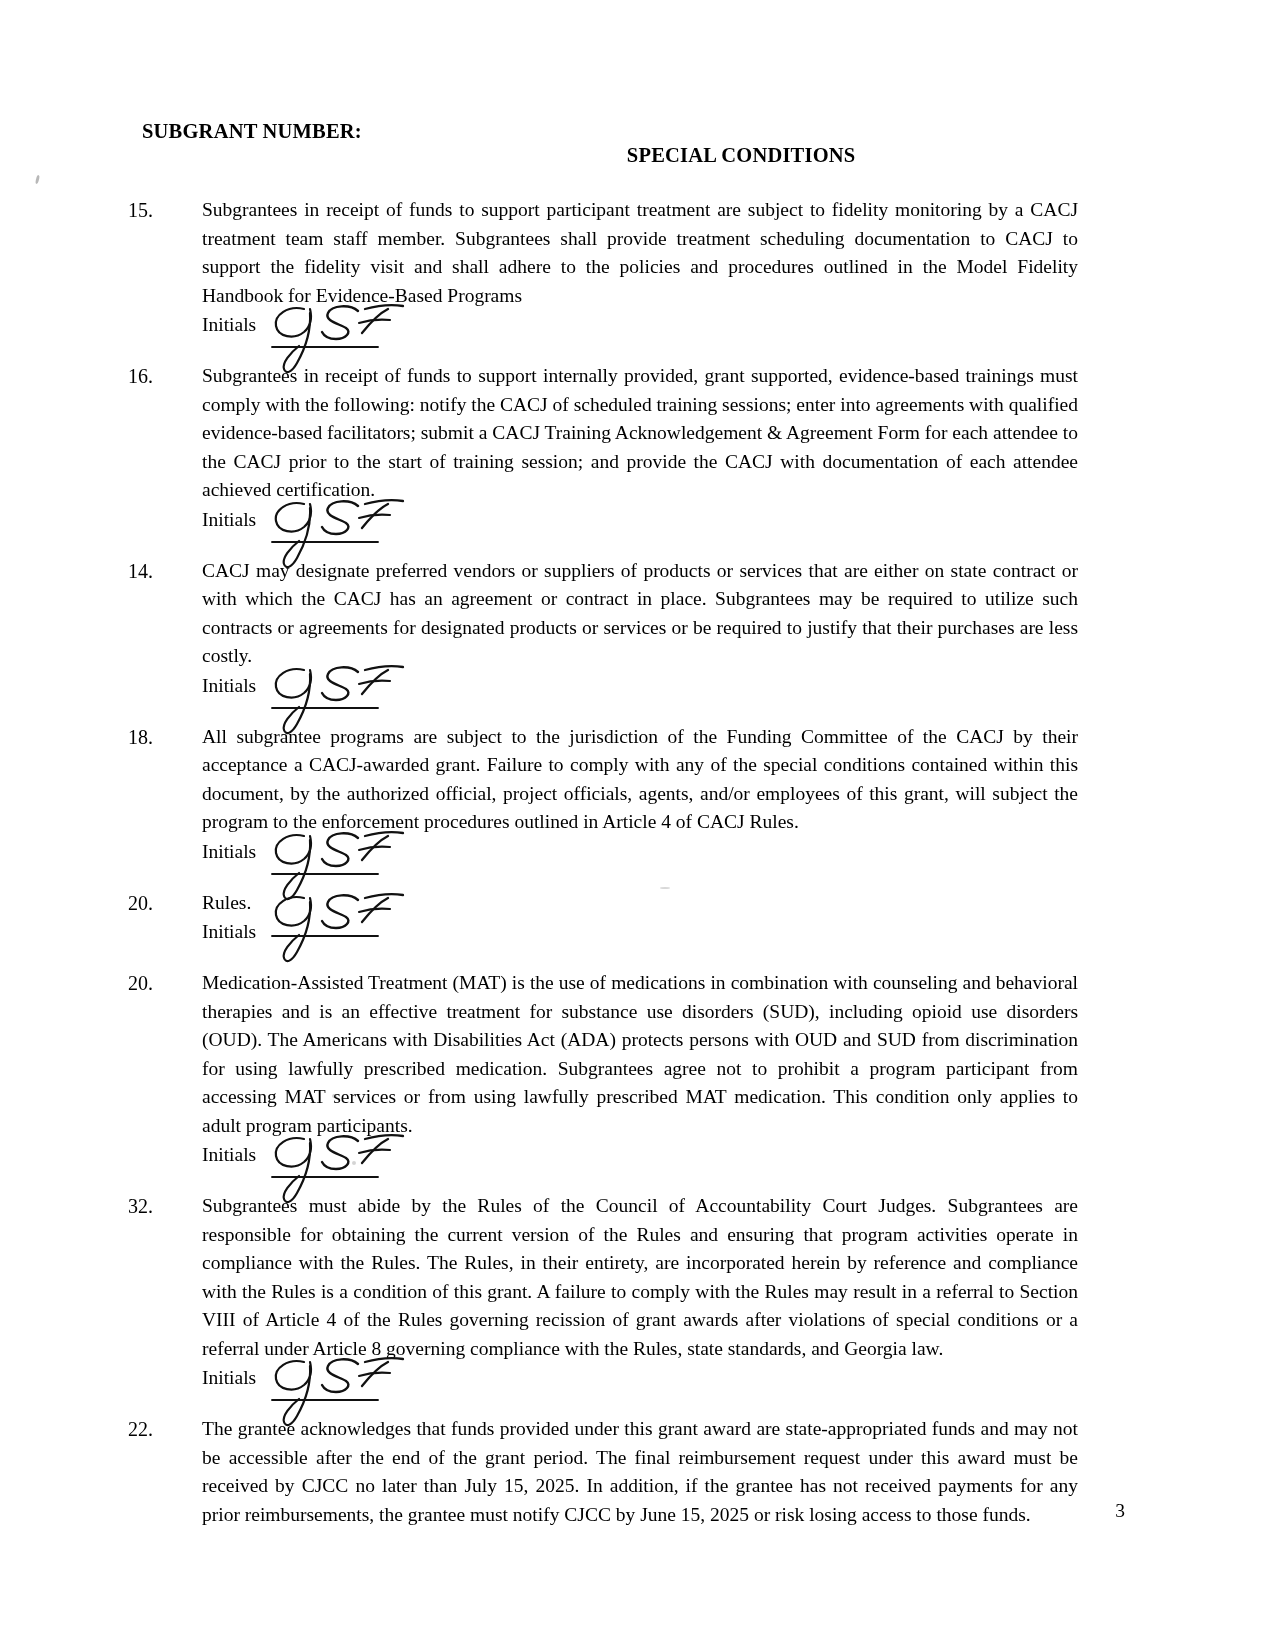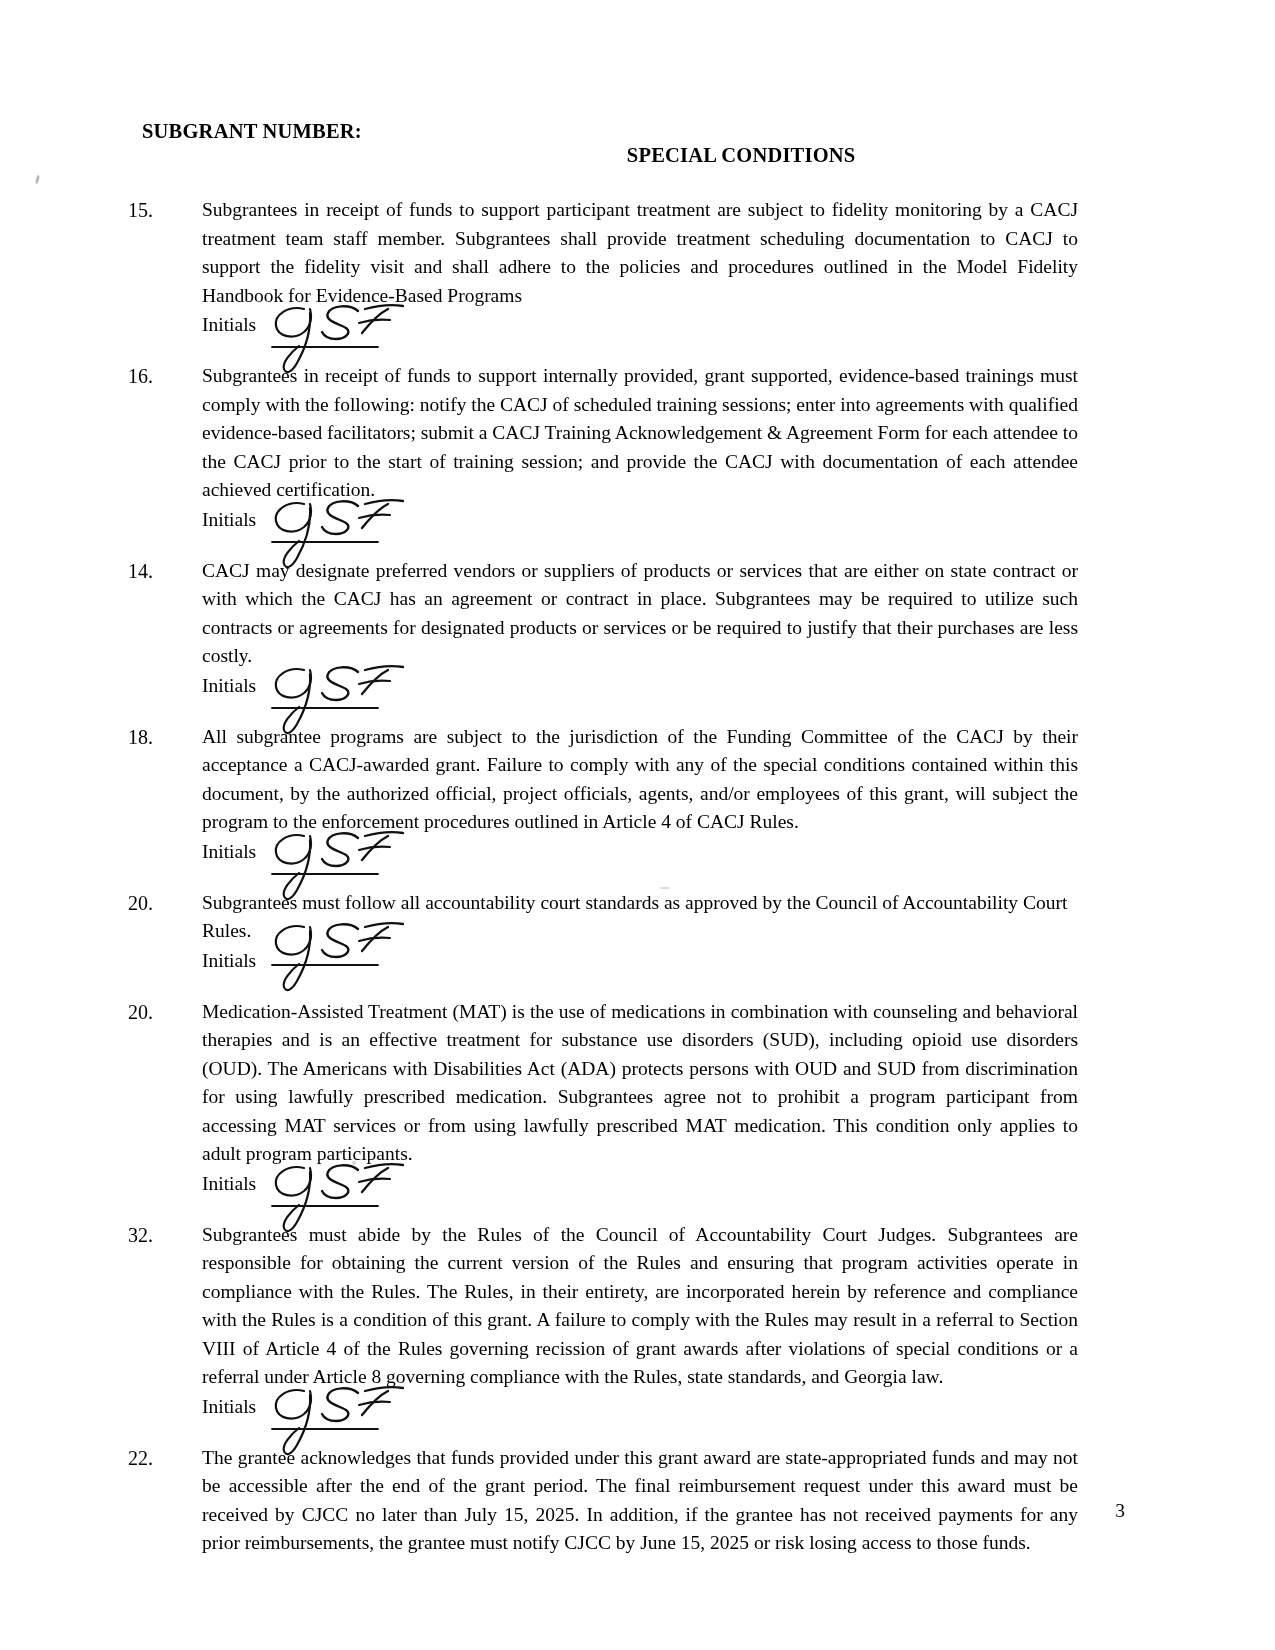--- a/index.html
+++ b/index.html
@@ -230,21 +230,20 @@
 
       <path d="M6 48 L 112 48" stroke-width="1.9"></path>
     </g>
   </svg>
             </span></div>
         </div>
       </div>
       <div class="item">
         <div class="item-num">20.</div>
         <div class="item-body">
-          <div class="item-text ragged">Subgrantees must follow all accountability court standards as approved by the Council of Accountability Court</div>
           <div class="tail-line">Rules.</div>
           <div class="initials-row"><span class="initials-label">Initials</span><span class="sig raised" title="JSF">
   <svg viewBox="0 0 150 78" width="150" height="78" aria-hidden="true">
     <g fill="none" stroke="#111" stroke-linecap="round" stroke-linejoin="round">
 
       <path d="M38 10 C 22 6, 8 16, 10 27 C 12 38, 28 41, 38 33 C 45 27, 46 18, 44 10" stroke-width="2.2"></path>
 
       <path d="M44 14 C 45 30, 40 48, 31 64 C 26 73, 20 76, 18 70 C 16 64, 24 54, 33 47" stroke-width="2.2"></path>
 
       <path d="M92 12 C 84 5, 66 6, 62 14 C 58 22, 74 25, 80 29 C 86 33, 80 40, 70 40 C 63 40, 58 37, 56 33" stroke-width="2.4"></path>

